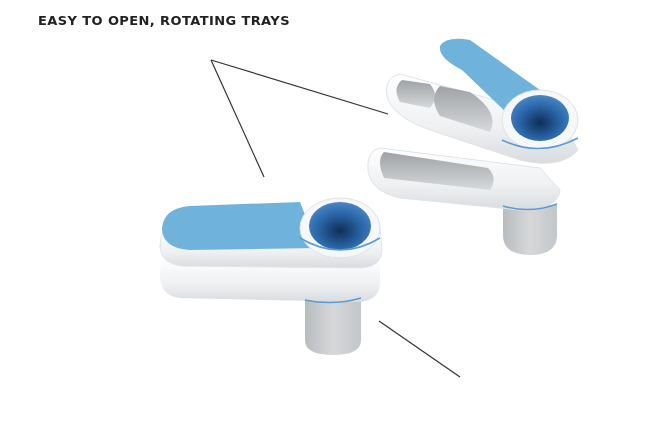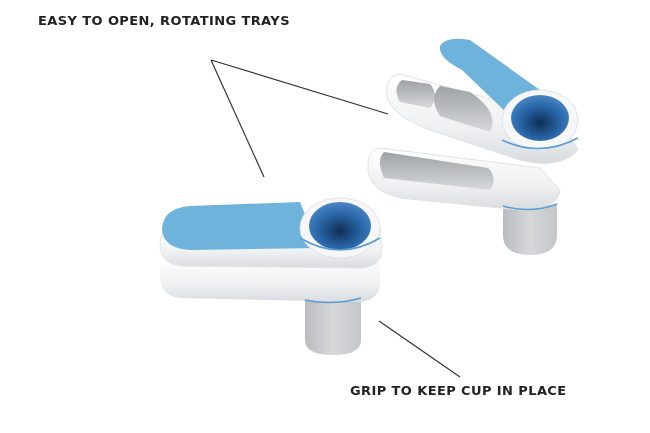--- a/index.html
+++ b/index.html
@@ -14,21 +14,20 @@
   svg.art { position: absolute; left: 0; top: 0; }
 </style>
 </head>
 <body>
 
 <div id="cap-top" class="caption">
   <span>EASY TO OPEN, ROTATING TRAYS</span>
 </div>
 
 <div id="cap-bottom" class="caption">
-  <span>GRIP TO KEEP CUP IN PLACE</span>
 </div>
 
 <svg class="art" width="650" height="433" viewBox="0 0 650 433">
   <defs>
     <radialGradient id="cupIn" cx="0.5" cy="0.6" r="0.6">
       <stop offset="0" stop-color="#0f2f56"></stop>
       <stop offset="0.6" stop-color="#2a66a8"></stop>
       <stop offset="1" stop-color="#4a86c4"></stop>
     </radialGradient>
     <linearGradient id="whiteBody" x1="0" y1="0" x2="0" y2="1">

